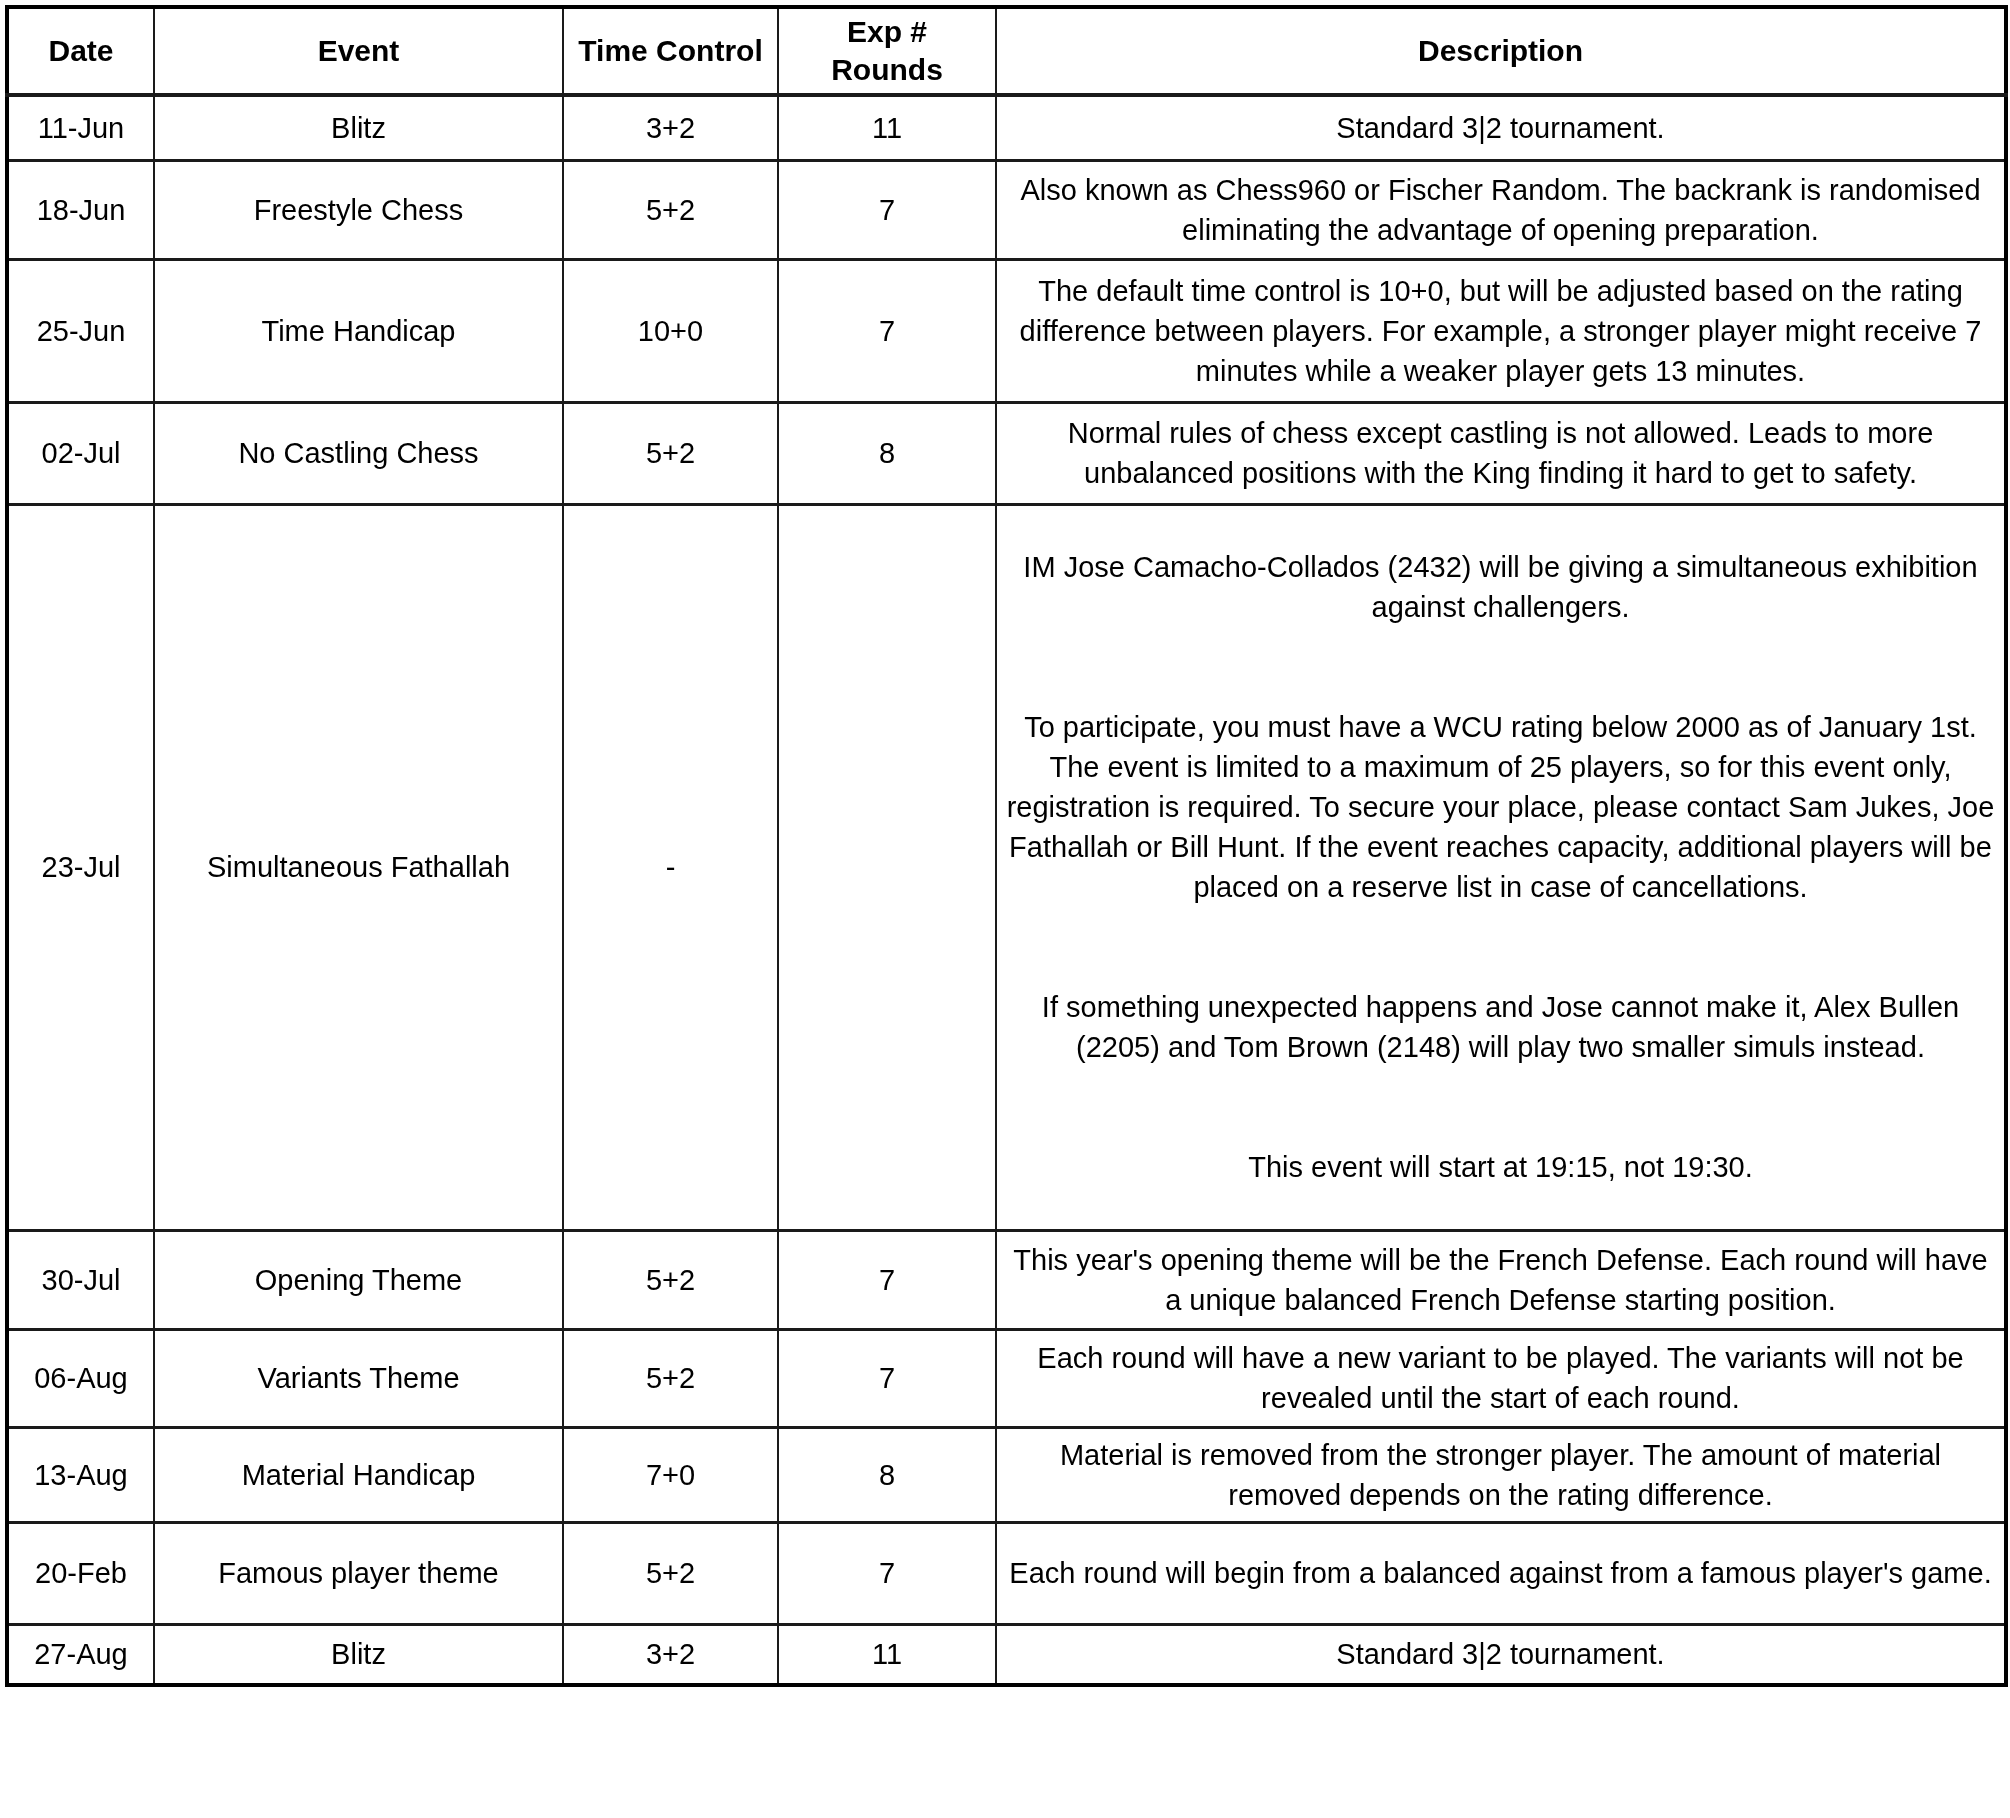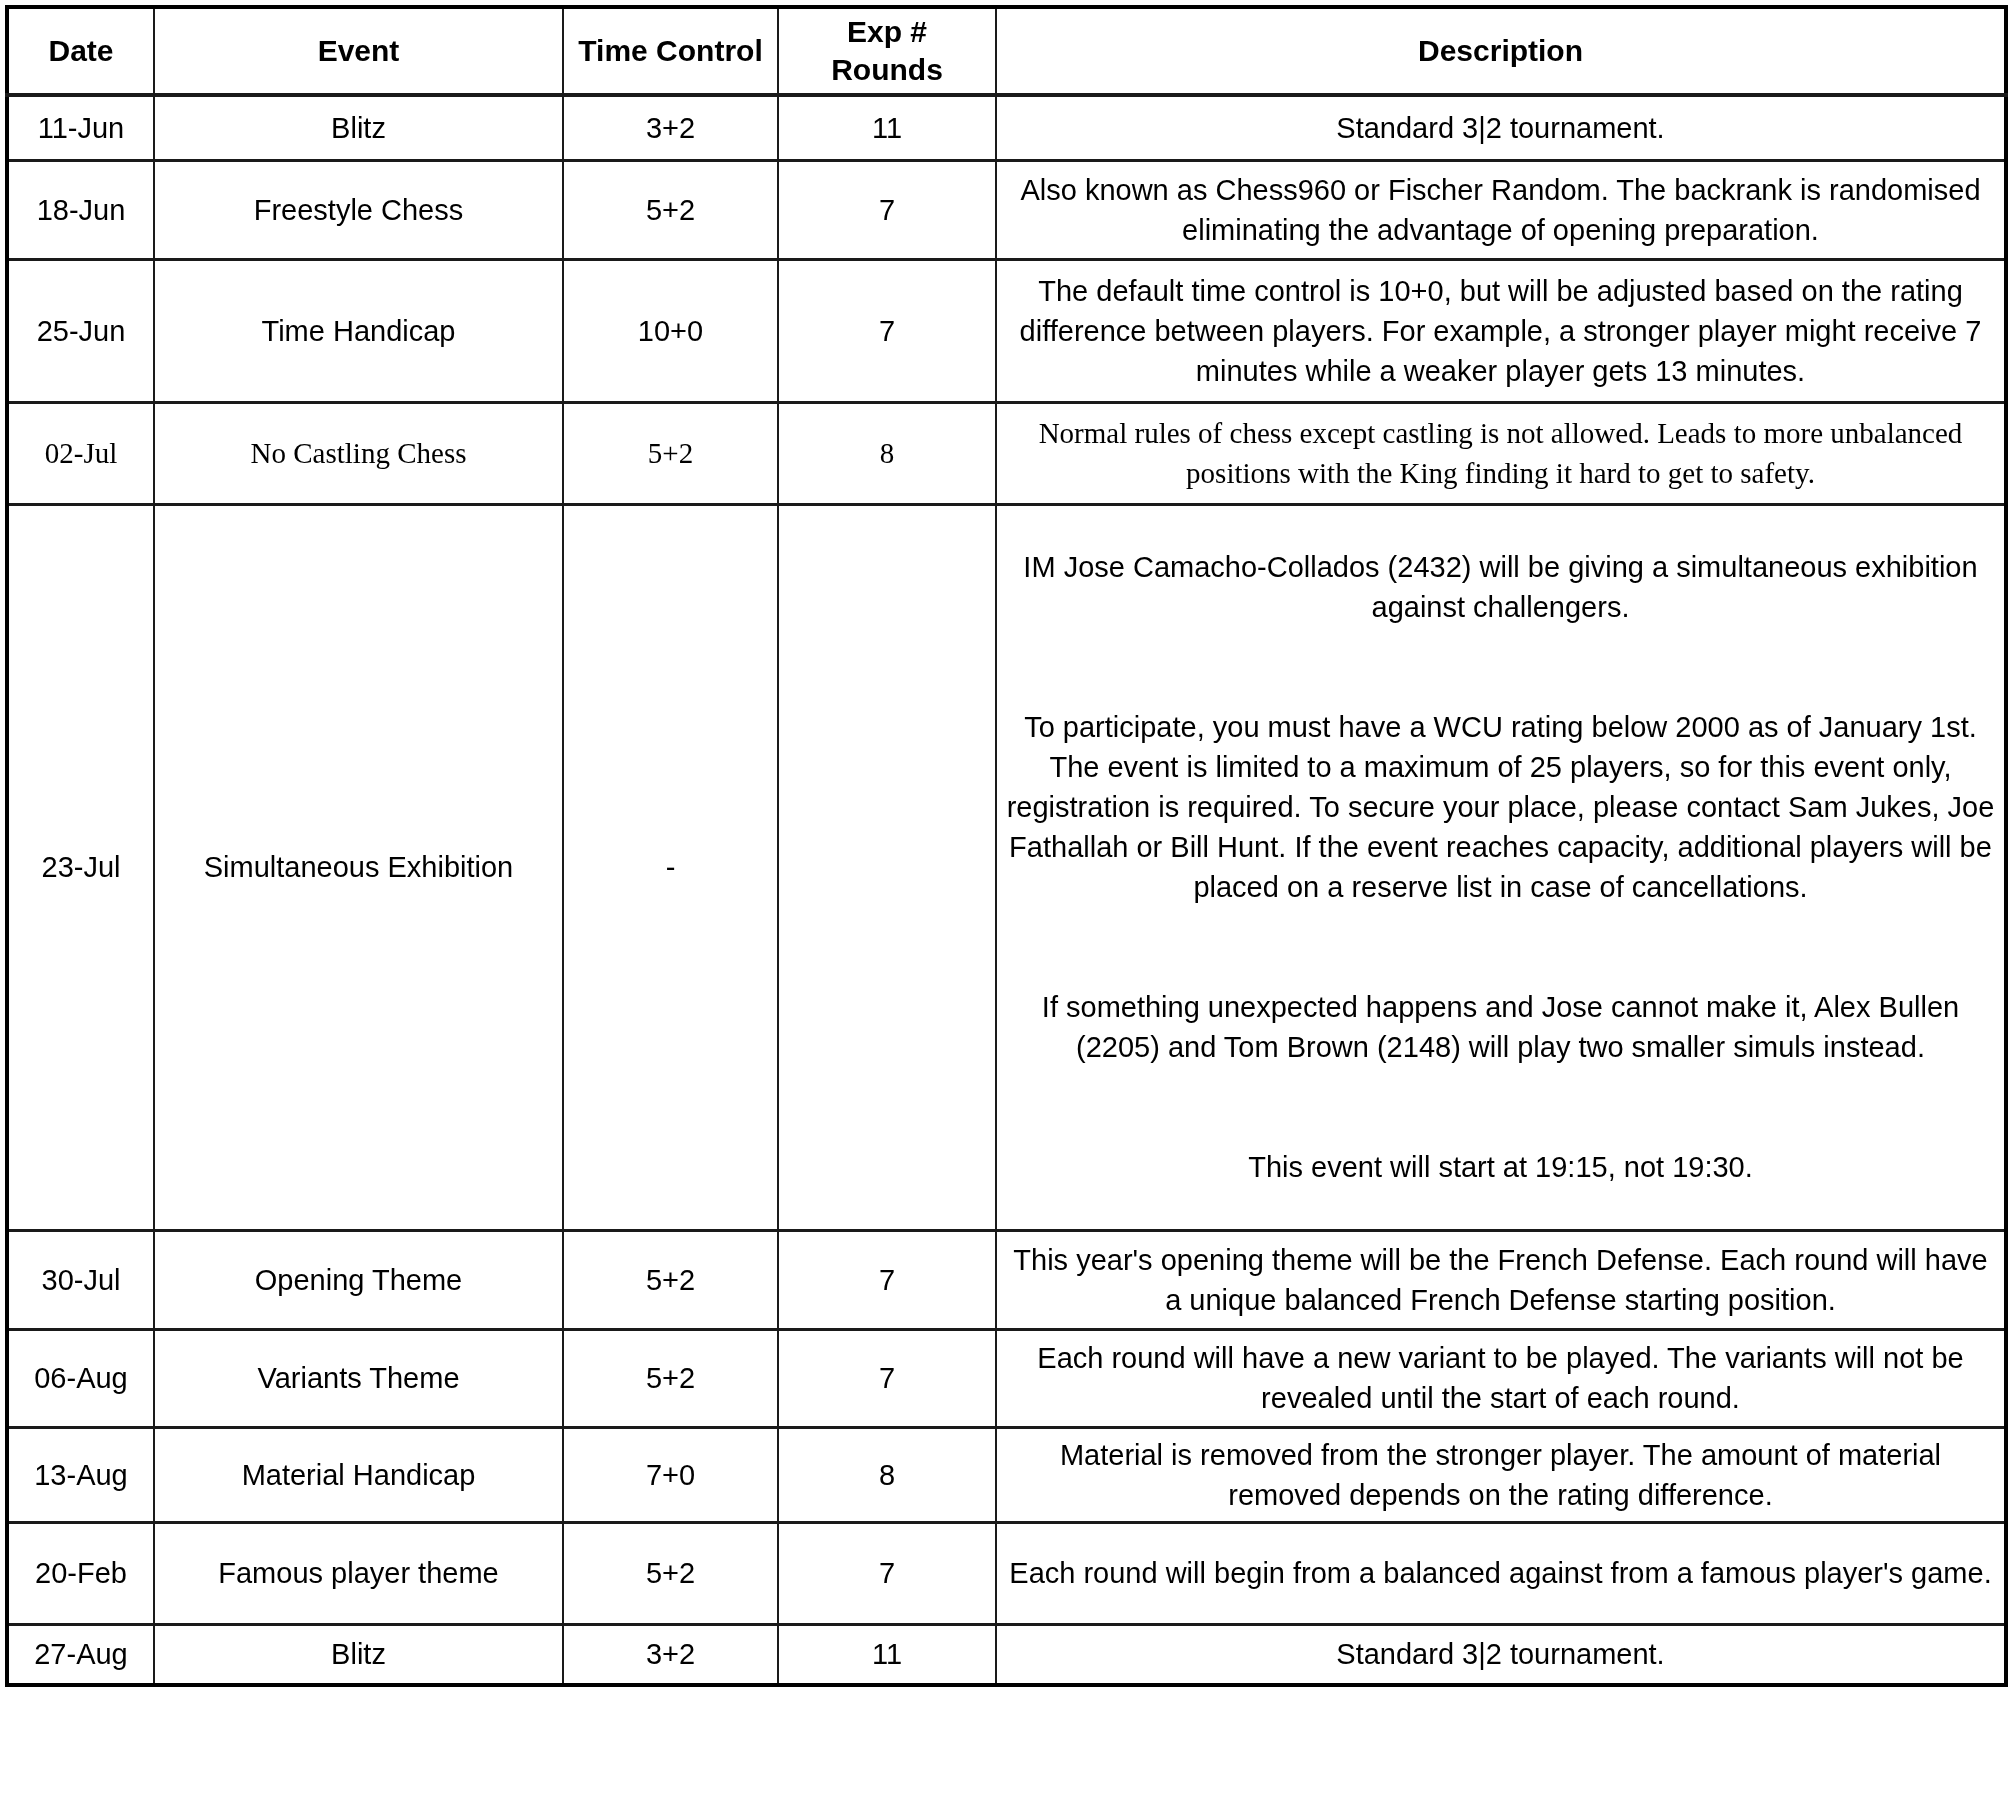--- a/index.html
+++ b/index.html
@@ -83,30 +83,30 @@
       <td>7</td>
       <td class="desc">Also known as Chess960 or Fischer Random. The backrank is randomised eliminating the advantage of opening preparation.</td>
     </tr>
     <tr style="height:143px;">
       <td>25-Jun</td>
       <td>Time Handicap</td>
       <td>10+0</td>
       <td>7</td>
       <td class="desc">The default time control is 10+0, but will be adjusted based on the rating difference between players. For example, a stronger player might receive 7 minutes while a weaker player gets 13 minutes.</td>
     </tr>
-    <tr style="height:102px;font-family:Liberation Serif, serif;">
+    <tr style="height:102px;">
       <td>02-Jul</td>
       <td>No Castling Chess</td>
       <td>5+2</td>
       <td>8</td>
       <td class="desc">Normal rules of chess except castling is not allowed. Leads to more unbalanced positions with the King finding it hard to get to safety.</td>
     </tr>
     <tr style="height:726px;">
       <td>23-Jul</td>
-      <td>Simultaneous Exhibition</td>
+      <td>Simultaneous Fathallah</td>
       <td>-</td>
       <td></td>
       <td class="desc">IM Jose Camacho-Collados (2432) will be giving a simultaneous exhibition against challengers.
 
 
 To participate, you must have a WCU rating below 2000 as of January 1st. The event is limited to a maximum of 25 players, so for this event only, registration is required. To secure your place, please contact Sam Jukes, Joe Fathallah or Bill Hunt. If the event reaches capacity, additional players will be placed on a reserve list in case of cancellations.
 
 
 If something unexpected happens and Jose cannot make it, Alex Bullen (2205) and Tom Brown (2148) will play two smaller simuls instead.
 

